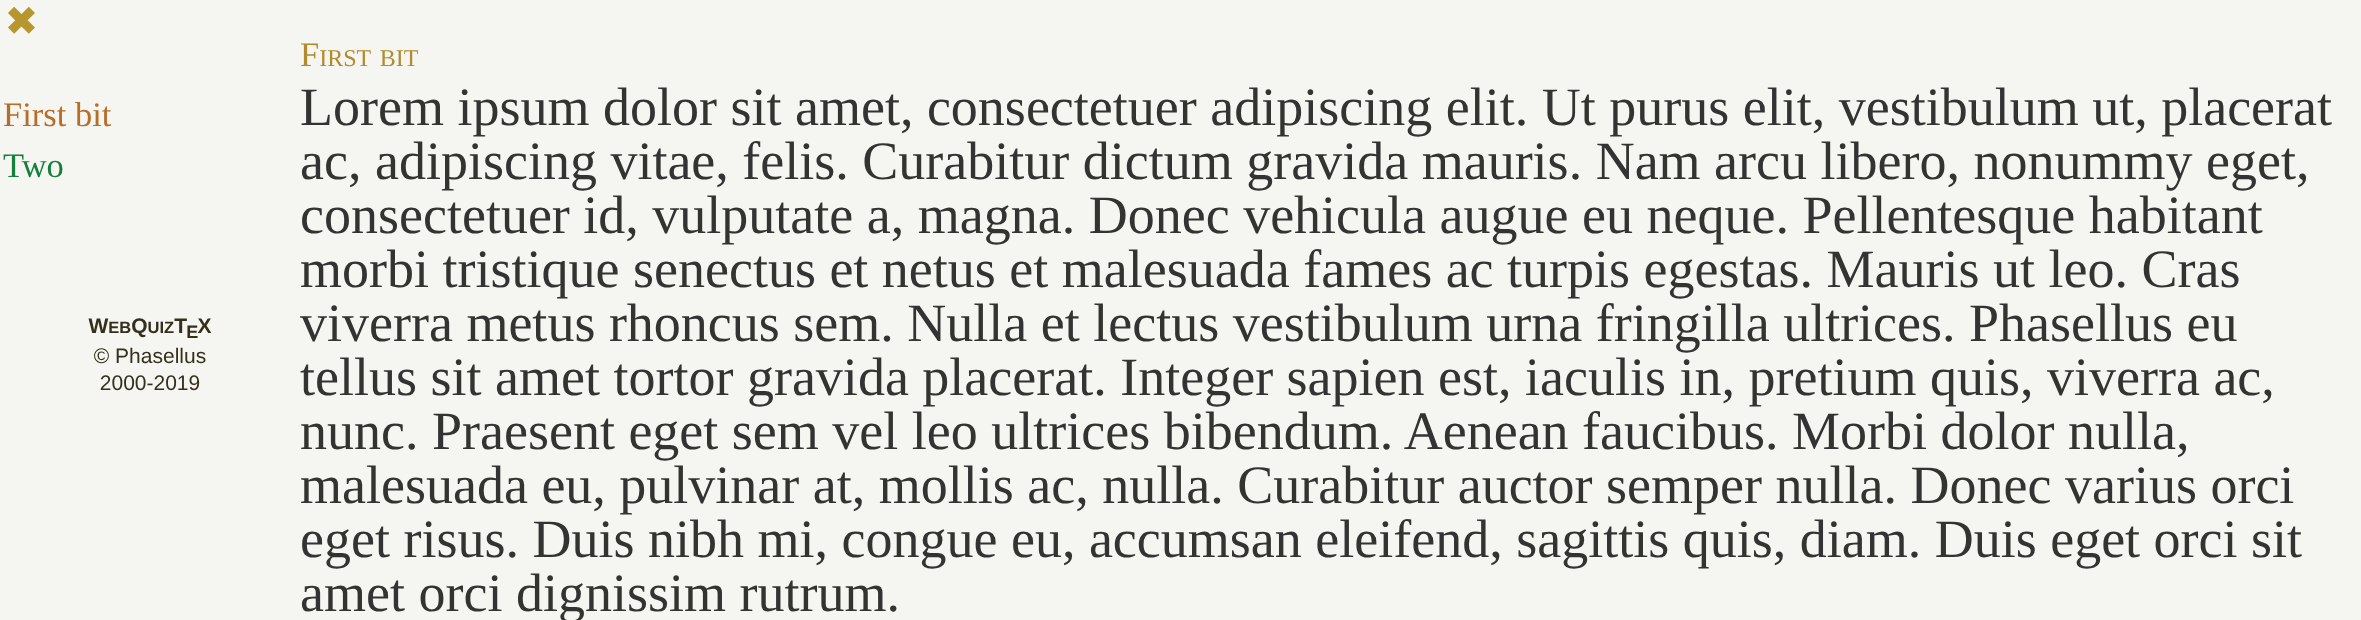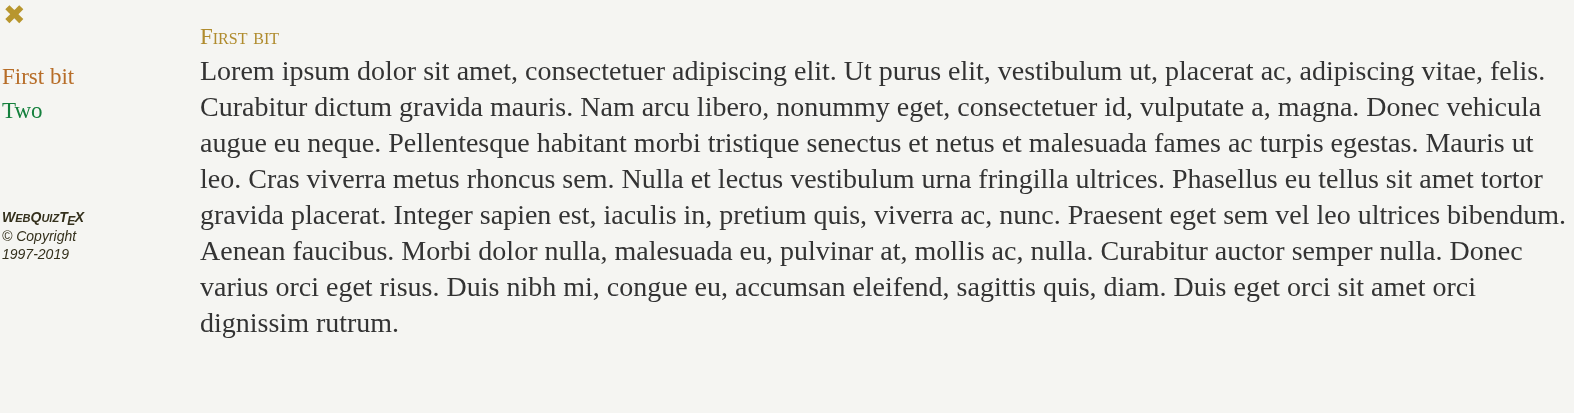--- a/index.html
+++ b/index.html
@@ -36,25 +36,25 @@
     font-size: 23px;
     line-height: 34px;
     text-decoration: none;
     cursor: pointer;
   }
   .side-nav a.nav-first { color: #b76d28; }
   .side-nav a.nav-two   { color: #15803d; }
   .copyright {
     margin-top: 80px;
     width: 196px;
+    text-align: center;
     font-family: "Liberation Sans", sans-serif;
     font-size: 14px;
     line-height: 18px;
     color: #34301c;
-    font-style: italic;
   }
   .brand { font-weight: bold; white-space: nowrap; }
   .brand .sm { font-size: 11px; }
   .brand .texE {
     font-size: 12px;
     position: relative;
     top: 3px;
     margin: 0 -0.5px;
   }
   
@@ -78,41 +78,41 @@
     font-family: "Liberation Serif", serif;
     font-variant: small-caps;
     font-weight: normal;
     font-size: 23px;
     line-height: 24px;
     color: #b08c2e;
   }
   .body-text {
     margin-top: 4px;
     font-family: "Liberation Serif", serif;
-    font-size: 28px;
+    font-size: 36px;
     line-height: 36px;
     color: #333333;
     text-align: left;
   }
 </style>
 </head>
 <body>
 
 <aside class="sidebar">
   <button class="close-btn">✖</button>
 
   <nav class="side-nav">
     <a href="#" class="nav-first">First bit</a>
     <a href="#" class="nav-two">Two</a>
   </nav>
 
   <div class="copyright">
     <div class="brand"><span>W</span><span class="sm">EB</span><span>Q</span><span class="sm">UIZ</span><span>T</span><span class="texE">E</span><span>X</span></div>
-    <div>© Copyright</div>
-    <div>1997-2019</div>
+    <div>© Phasellus</div>
+    <div>2000-2019</div>
   </div>
 </aside>
 
 <main class="main">
 
   <h2 class="section-heading">First bit</h2>
 
   <p class="body-text">Lorem ipsum dolor sit amet, consectetuer adipiscing elit. Ut purus elit, vestibulum ut, placerat ac, adipiscing vitae, felis. Curabitur dictum gravida mauris. Nam arcu libero, nonummy eget, consectetuer id, vulputate a, magna. Donec vehicula augue eu neque. Pellentesque habitant morbi tristique senectus et netus et malesuada fames ac turpis egestas. Mauris ut leo. Cras viverra metus rhoncus sem. Nulla et lectus vestibulum urna fringilla ultrices. Phasellus eu tellus sit amet tortor gravida placerat. Integer sapien est, iaculis in, pretium quis, viverra ac, nunc. Praesent eget sem vel leo ultrices bibendum. Aenean faucibus. Morbi dolor nulla, malesuada eu, pulvinar at, mollis ac, nulla. Curabitur auctor semper nulla. Donec varius orci eget risus. Duis nibh mi, congue eu, accumsan eleifend, sagittis quis, diam. Duis eget orci sit amet orci dignissim rutrum.</p>
 </main>
 

